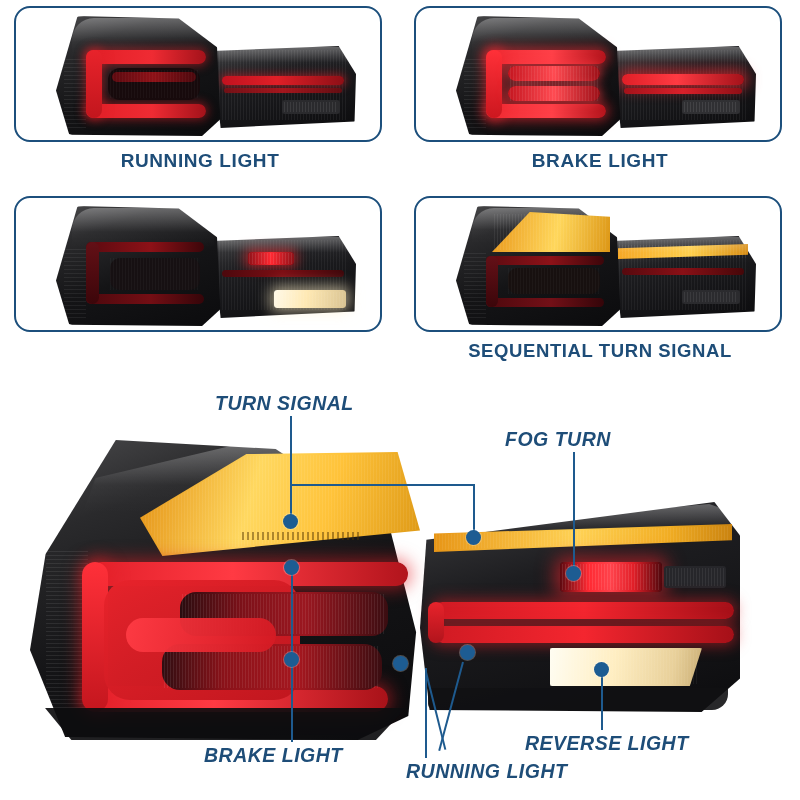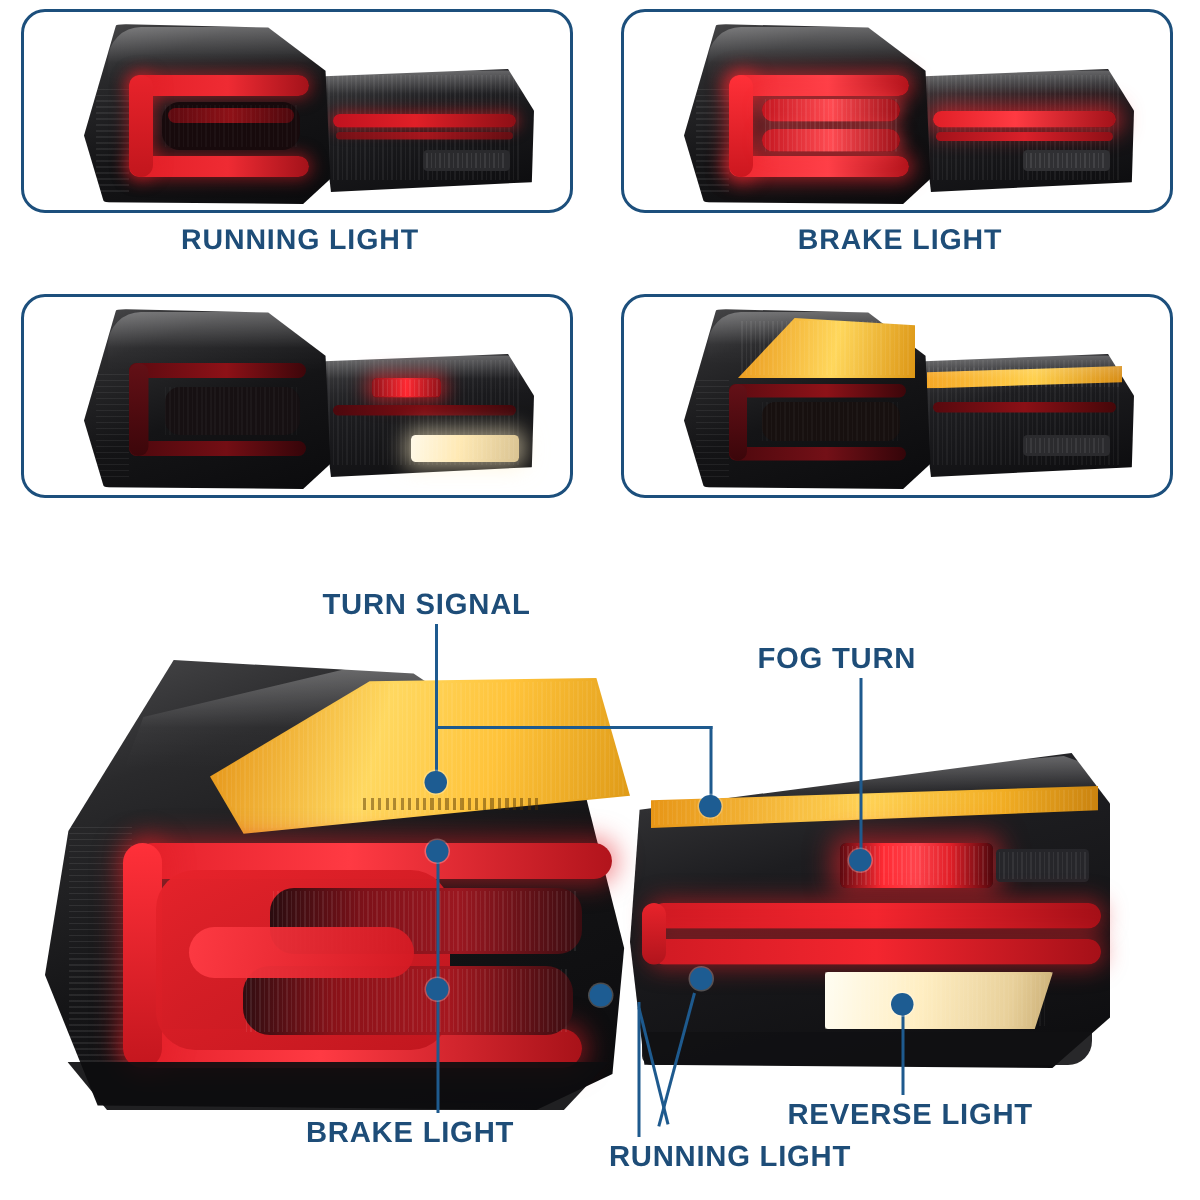--- a/index.html
+++ b/index.html
@@ -58,21 +58,21 @@
     background-image:repeating-linear-gradient(90deg,rgba(255,255,255,.16) 0 1px,rgba(0,0,0,0) 1px 3px);
     pointer-events:none;
   }
   .ribs-h{
     position:absolute;
     background-image:repeating-linear-gradient(0deg,rgba(255,255,255,.16) 0 1px,rgba(0,0,0,0) 1px 4px);
     pointer-events:none;
   }
 
   
-  .big{position:absolute;left:0;top:380px;width:800px;height:420px;}
+  .big{position:absolute;left:0;top:380px;width:800px;height:420px;font-style:italic;}
 
   .callout{position:absolute;}
   .callout-label{
     position:absolute;color:#1e4d78;font-weight:bold;font-size:19.5px;
     letter-spacing:.5px;white-space:nowrap;
   }
   .leader{position:absolute;background:#1e5a8e;}
   .leader.v{width:2px;}
   .leader.h{height:2px;}
   .dot{
@@ -189,20 +189,21 @@
           <div style="position:absolute;left:36px;top:6px;width:118px;height:40px;background:linear-gradient(100deg,#e9971a,#ffd75c 55%,#dc9615);box-shadow:0 0 16px 5px rgba(247,176,40,.55);clip-path:polygon(32% 0,100% 12%,100% 100%,0 100%);"></div>
           <div class="ribs" style="left:38px;top:8px;width:114px;height:36px;opacity:.4;"></div>
 
           <div style="position:absolute;left:30px;top:50px;width:118px;height:9px;border-radius:5px;background:linear-gradient(90deg,#5c0b11,#8d1218 55%,#3c060a);"></div>
           <div style="position:absolute;left:30px;top:92px;width:118px;height:9px;border-radius:5px;background:linear-gradient(90deg,#4d080d,#731017 55%,#340509);"></div>
           <div style="position:absolute;left:30px;top:50px;width:12px;height:51px;border-radius:6px;background:linear-gradient(180deg,#641017,#3b060a);"></div>
           <div style="position:absolute;left:52px;top:62px;width:92px;height:26px;border-radius:9px;background:#17100f;"></div>
           <div class="ribs" style="left:52px;top:62px;width:92px;height:26px;opacity:.2;"></div>
         </div>
       </div>
+      <div class="mode-caption">SEQUENTIAL TURN SIGNAL</div>
     </div>
   </div>
 
   <div class="big">
 
     <div class="lamp" style="left:30px;top:60px;width:710px;height:310px;">
 
       <div class="housing-r" style="left:390px;top:62px;width:320px;height:210px;
                   clip-path:polygon(2% 18%,92% 0,100% 16%,100% 84%,88% 100%,3% 99%,0 60%);
                   border-radius:4px 16px 20px 6px;"></div>

